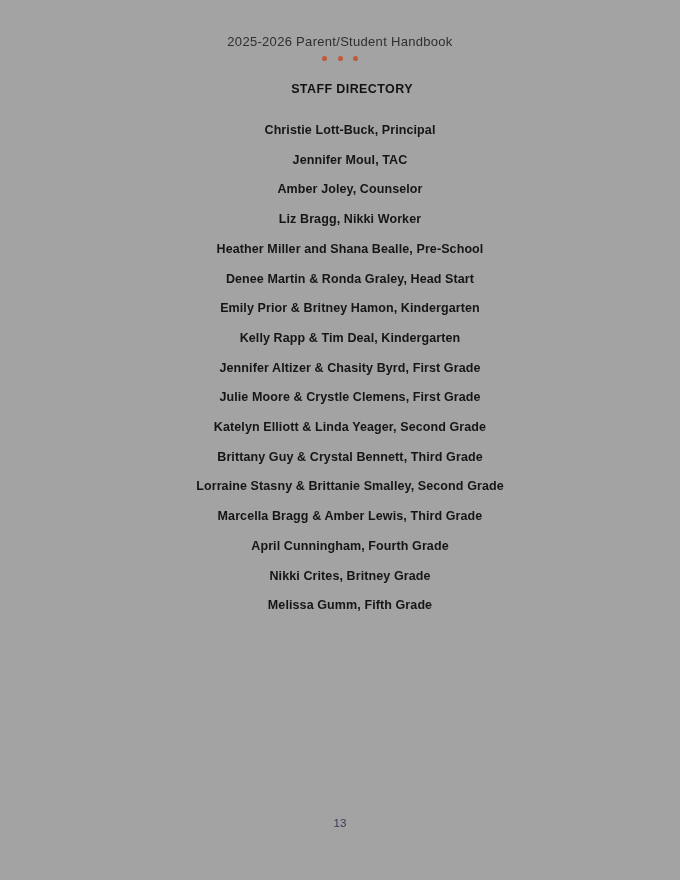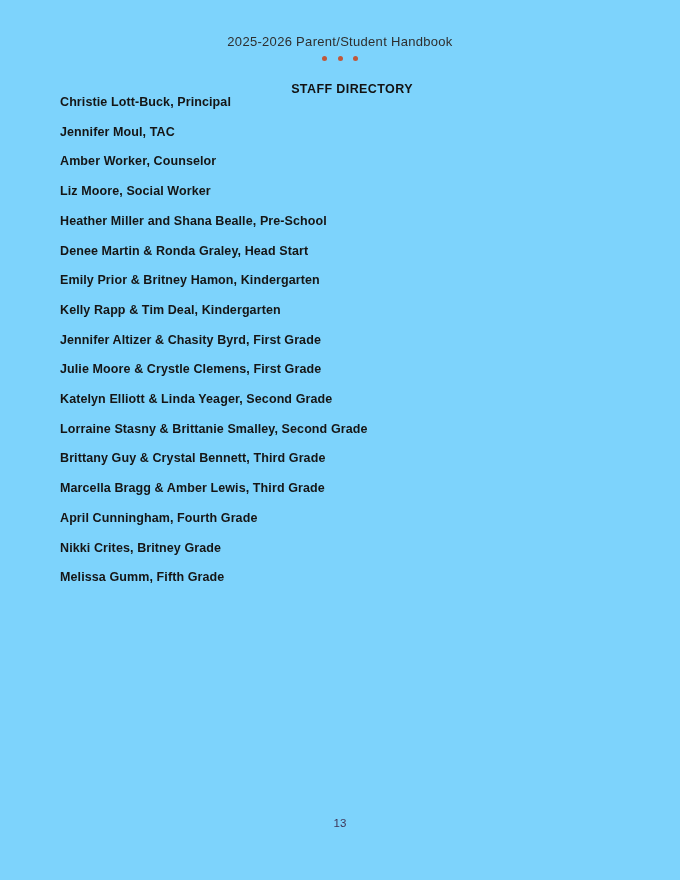--- a/index.html
+++ b/index.html
@@ -4,21 +4,21 @@
 <style>
   html, body {
     margin: 0;
     padding: 0;
     background: #ffffff;
   }
   .page {
     position: relative;
     width: 680px;
     height: 880px;
-    background: #7dd3fc;
+    background: #a3a3a3;
     font-family: "Liberation Sans", sans-serif;
     overflow: hidden;
   }
   .doc-header {
     position: absolute;
     top: 32px;
     left: 0;
     width: 100%;
     text-align: center;
   }
@@ -50,23 +50,24 @@
     left: 12px;
     width: 100%;
     text-align: center;
     font-size: 12.5px;
     font-weight: 700;
     color: #121212;
     letter-spacing: 0.4px;
   }
   .staff-list {
     position: absolute;
-    top: 88px;
+    top: 116px;
     left: 60px;
     right: 40px;
+    text-align: center;
   }
   .staff-entry {
     font-size: 12.5px;
     font-weight: 700;
     color: #151515;
     line-height: 29.7px;
     white-space: nowrap;
     letter-spacing: 0.1px;
   }
   .page-footer {
@@ -95,31 +96,31 @@
     <span class="dot" style="background: rgb(192, 88, 58);"></span>
     <span class="dot" style="background: rgb(192, 88, 58);"></span>
     <span class="dot" style="background: rgb(192, 88, 58);"></span>
   </div>
 
   <div class="section-title">STAFF DIRECTORY</div>
 
   <div class="staff-list">
       <div class="staff-entry">Christie Lott-Buck, Principal</div>
       <div class="staff-entry">Jennifer Moul, TAC</div>
-      <div class="staff-entry">Amber Worker, Counselor</div>
-      <div class="staff-entry">Liz Moore, Social Worker</div>
+      <div class="staff-entry">Amber Joley, Counselor</div>
+      <div class="staff-entry">Liz Bragg, Nikki Worker</div>
       <div class="staff-entry">Heather Miller and Shana Bealle, Pre-School</div>
       <div class="staff-entry">Denee Martin &amp; Ronda Graley, Head Start</div>
       <div class="staff-entry">Emily Prior &amp; Britney Hamon, Kindergarten</div>
       <div class="staff-entry">Kelly Rapp &amp; Tim Deal, Kindergarten</div>
       <div class="staff-entry">Jennifer Altizer &amp; Chasity Byrd, First Grade</div>
       <div class="staff-entry">Julie Moore &amp; Crystle Clemens, First Grade</div>
       <div class="staff-entry">Katelyn Elliott &amp; Linda Yeager, Second Grade</div>
+      <div class="staff-entry">Brittany Guy &amp; Crystal Bennett, Third Grade</div>
       <div class="staff-entry">Lorraine Stasny &amp; Brittanie Smalley, Second Grade</div>
-      <div class="staff-entry">Brittany Guy &amp; Crystal Bennett, Third Grade</div>
       <div class="staff-entry">Marcella Bragg &amp; Amber Lewis, Third Grade</div>
       <div class="staff-entry">April Cunningham, Fourth Grade</div>
       <div class="staff-entry">Nikki Crites, Britney Grade</div>
       <div class="staff-entry">Melissa Gumm, Fifth Grade</div>
     </div>
 
   <div class="page-footer">
     <span class="page-number" style="color: rgb(62, 52, 86);">13</span>
   </div>
 

